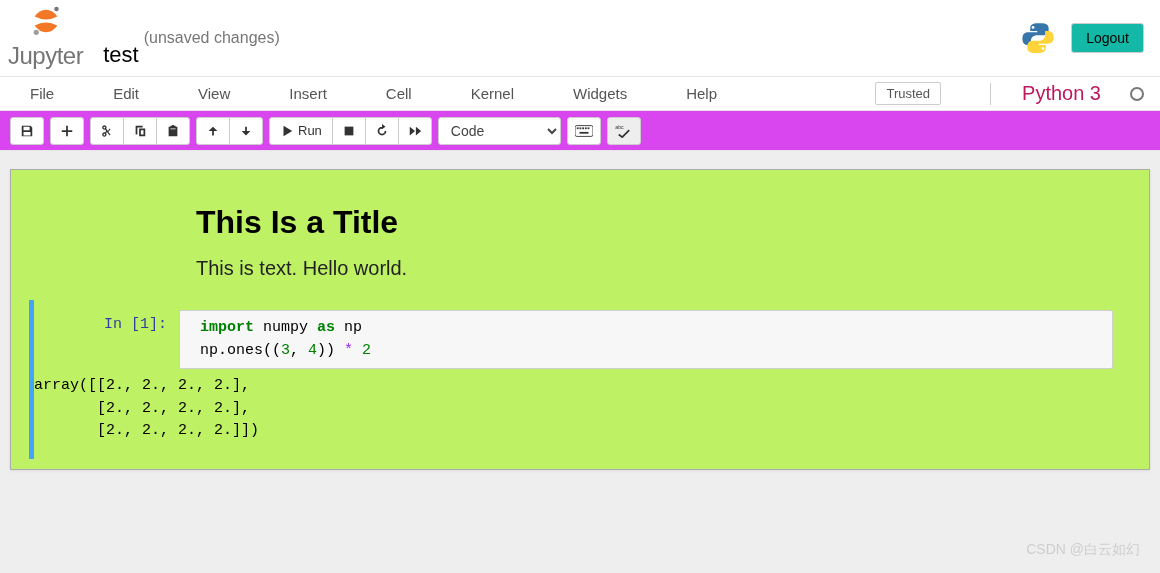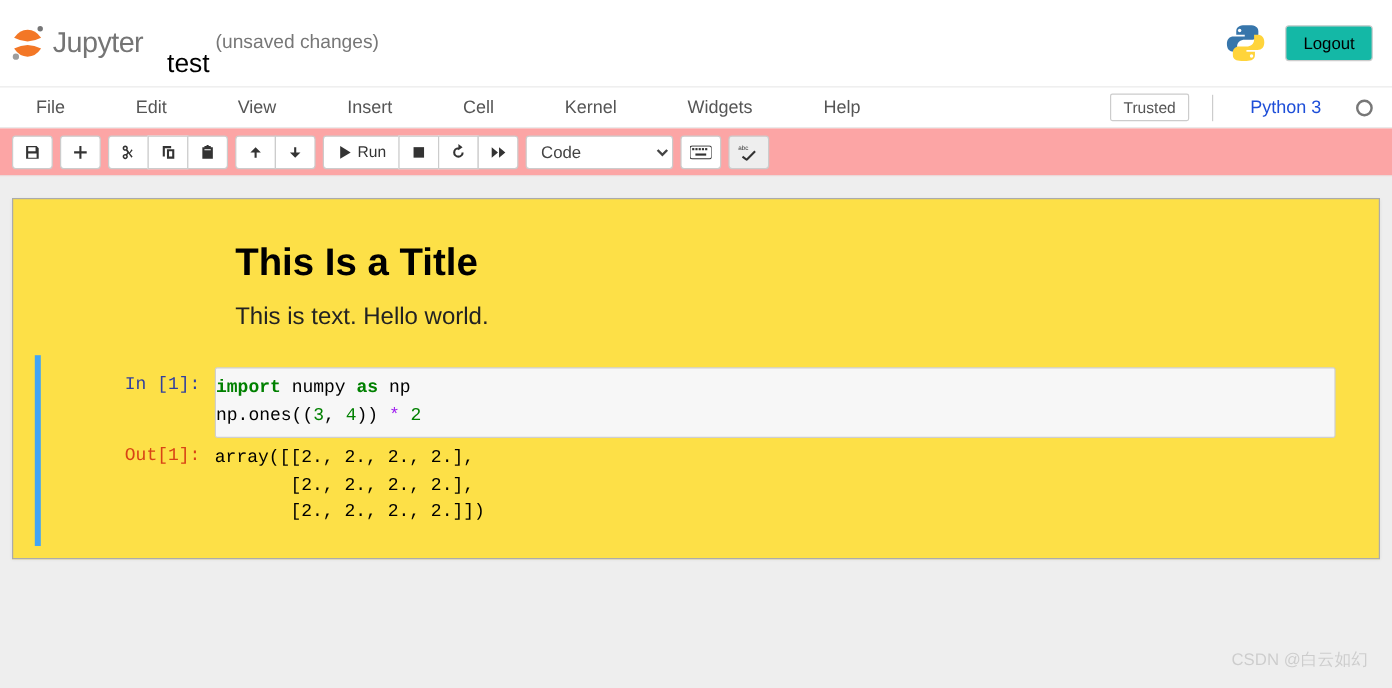--- a/index.html
+++ b/index.html
@@ -1,53 +1,53 @@
 <!DOCTYPE html>
 <html><head>
   <meta charset="utf-8">
   <style>
     * { box-sizing: border-box; margin: 0; padding: 0; }
     body { font-family: "Helvetica Neue", Helvetica, Arial, sans-serif; background: #fff; font-size: 14px; color: #000; }
     .header { display: flex; align-items: center; padding: 6px 16px 6px 8px; border-bottom: 1px solid #e5e5e5; background: #fff; }
-    .logo-wrap { display: flex; align-items: center; gap: 6px; }
+    .logo-wrap { display: flex; align-items: center; gap: 6px; flex-direction: column; }
     .jupyter-planet { width: 30px; height: 30px; }
     .jupyter-text { font-size: 24px; color: #757575; letter-spacing: -0.5px; }
     .notebook-name { font-size: 22px; color: #000; margin-left: 20px; margin-top: 34px; }
     .header-status { color: #777; font-size: 16px; margin-left: 5px; }
     .header-spacer { flex: 1; }
     .python-logo { width: 34px; height: 34px; margin-right: 16px; }
     .logout-btn { border: 1px solid #ccc; background: #14b8a6; padding: 6px 14px; border-radius: 3px; font-size: 14px; cursor: pointer; }
     .menubar { display: flex; align-items: center; padding: 0 16px; background: #fff; border-bottom: 1px solid #e5e5e5; height: 34px; gap: 19px; }
     .menu-item { color: #555; padding: 6px 14px; font-size: 15px; cursor: pointer; margin-right: 12px; }
     .menubar-spacer { flex: 1; }
-    .trusted-box { border: 1px solid #ccc; padding: 3px 10px; font-size: 13px; color: #555; border-radius: 2px; }
+    .trusted-box { border: 1px solid #ccc; padding: 3px 10px; font-size: 13px; color: #555; border-radius: 2px; margin-right: 30px; }
     .menubar-sep { width: 1px; height: 22px; background: #ccc; margin-right: 12px; }
-    .kernel-name { font-size: 15px; color: #1d4ed8; margin-right: 10px; }
+    .kernel-name { font-size: 20px; color: #be185d; margin-right: 10px; }
     .kernel-indicator { width: 14px; height: 14px; border: 2px solid #777; border-radius: 50%; }
-    .toolbar { display: flex; align-items: center; padding: 4px 10px; background: #fca5a5; border-bottom: 1px solid #e5e5e5; height: 40px; gap: 6px; }
+    .toolbar { display: flex; align-items: center; padding: 4px 10px; background: #d946ef; border-bottom: 1px solid #e5e5e5; height: 40px; gap: 6px; }
     .tb-btn { border: 1px solid #ccc; background: #fff; min-width: 34px; height: 28px; border-radius: 3px; display: inline-flex; align-items: center; justify-content: center; cursor: pointer; font-size: 13px; color: #333; padding: 0 4px; }
     .tb-btn.pressed { background: #eee; }
     .tb-btn svg { width: 14px; height: 14px; }
     .run-btn { padding: 0 10px; gap: 4px; }
     .tb-sel { border: 1px solid #ccc; height: 28px; border-radius: 3px; width: 123px; padding: 0 8px; font-size: 14px; color: #444; background: #fff; }
     .btn-group { display: flex; }
     .btn-group .tb-btn { border-radius: 0; margin-left: -1px; }
     .btn-group .tb-btn:first-child { border-radius: 3px 0 0 3px; margin-left: 0; }
     .btn-group .tb-btn:last-child { border-radius: 0 3px 3px 0; }
     .notebook-area { background: #eee; padding: 18px 10px 18px 10px; min-height: 470px; }
-    .notebook-container { background: #fde047; border: 1px solid #ababab; padding: 34px 0 10px 0; box-shadow: 0 1px 3px rgba(0,0,0,0.08); }
+    .notebook-container { background: #bef264; border: 1px solid #ababab; padding: 34px 0 10px 0; box-shadow: 0 1px 3px rgba(0,0,0,0.08); }
     .md-cell { padding: 0 0 20px 185px; }
     .md-cell h1 { font-size: 32px; font-weight: 700; margin-bottom: 16px; }
     .md-cell p { font-size: 20px; color: #222; }
     .code-cell { border-left: 5px solid #42A5F5; margin: 0 16px 0 18px; padding: 10px 0 10px 0; }
     .cell-row { display: flex; align-items: flex-start; }
     .prompt { width: 145px; text-align: right; padding-right: 12px; font-family: Menlo, Monaco, "Courier New", monospace; font-size: 15px; padding-top: 6px; }
     .prompt-in { color: #303F9F; }
     .prompt-out { color: #D84315; }
-    .input-area { flex: 1; background: #f7f7f7; border: 1px solid #cfcfcf; border-radius: 2px; padding: 6px 0; font-family: Menlo, Monaco, "Courier New", monospace; font-size: 15px; line-height: 1.5; margin-right: 20px; }
+    .input-area { flex: 1; background: #f7f7f7; border: 1px solid #cfcfcf; border-radius: 2px; padding: 6px 20px; font-family: Menlo, Monaco, "Courier New", monospace; font-size: 15px; line-height: 1.5; margin-right: 20px; }
     .output-area { flex: 1; font-family: Menlo, Monaco, "Courier New", monospace; font-size: 15px; line-height: 1.5; white-space: pre; padding: 6px 0; }
     .kw { color: #008000; font-weight: 700; }
     .num { color: #008000; }
     .op-star { color: #A020F0; }
     .watermark { position: fixed; bottom: 14px; right: 20px; color: rgba(0,0,0,0.14); font-size: 14px; }
   </style>
 </head>
 <body>
 
 <div class="header">
@@ -178,21 +178,20 @@
     <div class="md-cell">
       <h1>This Is a Title</h1>
       <p>This is text. Hello world.</p>
     </div>
     <div class="code-cell">
       <div class="cell-row">
         <div class="prompt prompt-in">In [1]:</div>
         <div class="input-area"><span class="kw">import</span> <span>numpy</span> <span class="kw">as</span> <span>np</span><br><span>np.ones((</span><span class="num">3</span><span>, </span><span class="num">4</span><span>)) </span><span class="op-star">*</span><span class="num"> 2</span></div>
       </div>
       <div class="cell-row">
-        <div class="prompt prompt-out">Out[1]:</div>
         <div class="output-area">array([[2., 2., 2., 2.],
        [2., 2., 2., 2.],
        [2., 2., 2., 2.]])</div>
       </div>
     </div>
   </div>
 </div>
 
 <div class="watermark">CSDN @白云如幻</div>
 

